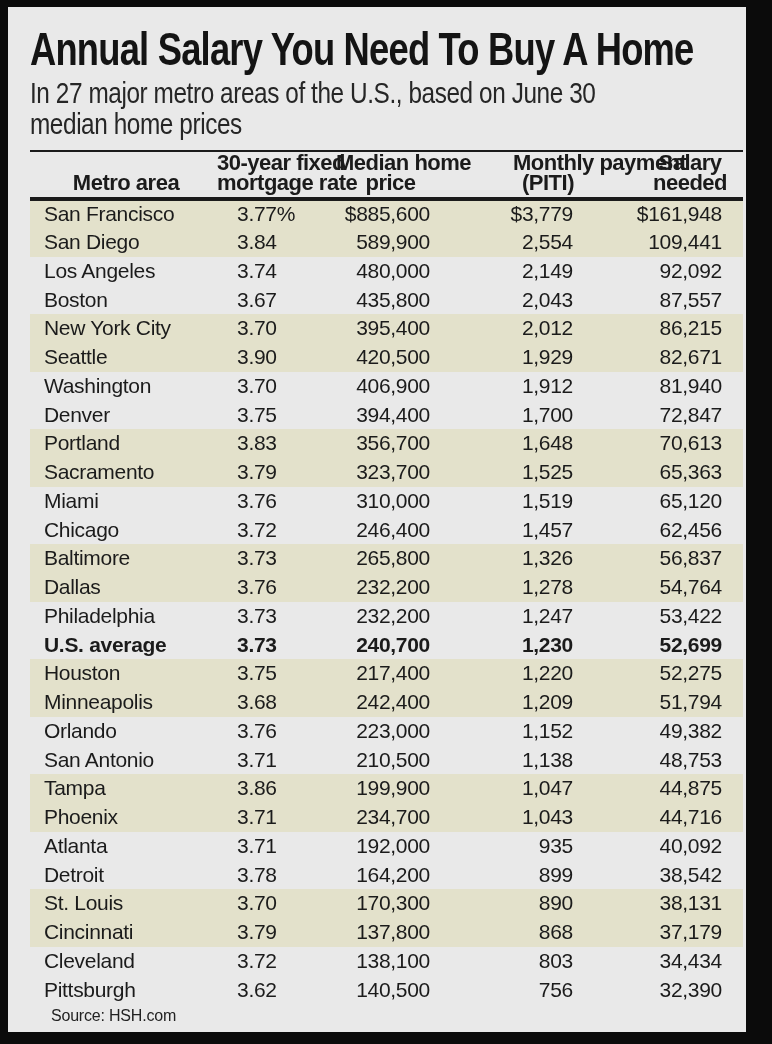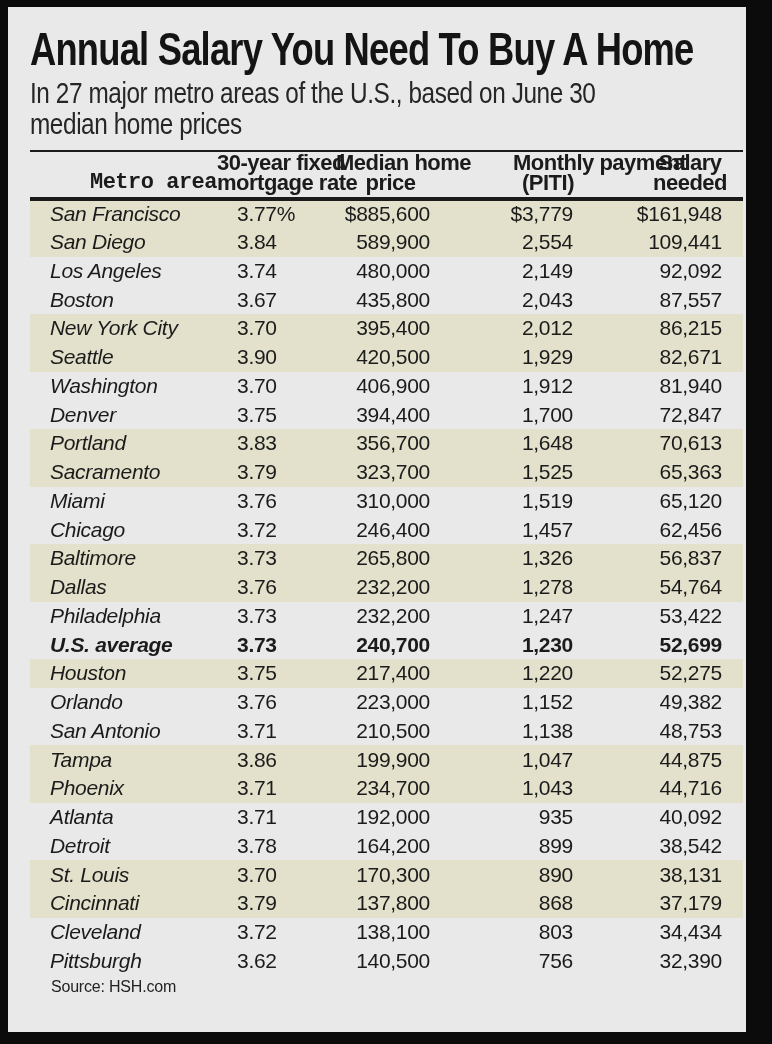--- a/index.html
+++ b/index.html
@@ -66,34 +66,34 @@
     vertical-align: bottom;
     padding-bottom: 4px;
     font-size: 22px;
     font-weight: bold;
     letter-spacing: -0.5px;
     line-height: 20px;
     white-space: nowrap;
     border-bottom: 4px solid var(--ink);
     text-align: center;
   }
-  thead th.metro   { text-align: right; padding-left: 5px; font-family: Liberation Mono, monospace; }
+  thead th.metro   { text-align: center; padding-left: 5px; }
   thead th.price   { padding-left: 16px; }
   thead th.payment { padding-left: 68px; }
   thead th.salary  { padding-left: 54px; }
   thead th div { overflow: visible; }
   tbody td {
     height: 28.75px;
     font-size: 21px;
     white-space: nowrap;
     vertical-align: middle;
   }
   tbody tr.shaded td { background: var(--shaded); }
   tbody tr.bold td { font-weight: bold; }
-  td.metro   { text-align: left;  padding-left: 20px; font-style: italic; }
+  td.metro   { text-align: left;  padding-left: 14px; }
   td.rate    { text-align: left;  padding-left: 20px; }
   td.price   { text-align: right; padding-right: 15px; }
   td.payment { text-align: right; padding-right: 10px; }
   td.salary  { text-align: right; padding-right: 21px; }
   .source {
     margin-top: 3px;
     padding-left: 1px;
     font-size: 16px;
     line-height: 18px;
     letter-spacing: -0.2px;
@@ -259,20 +259,27 @@
             <td class="payment">1,230</td>
             <td class="salary">52,699</td>
           </tr>
           <tr class="shaded">
             <td class="metro">Houston</td>
             <td class="rate">3.75</td>
             <td class="price">217,400</td>
             <td class="payment">1,220</td>
             <td class="salary">52,275</td>
           </tr>
+          <tr class="shaded">
+            <td class="metro">Minneapolis</td>
+            <td class="rate">3.68</td>
+            <td class="price">242,400</td>
+            <td class="payment">1,209</td>
+            <td class="salary">51,794</td>
+          </tr>
           <tr>
             <td class="metro">Orlando</td>
             <td class="rate">3.76</td>
             <td class="price">223,000</td>
             <td class="payment">1,152</td>
             <td class="salary">49,382</td>
           </tr>
           <tr>
             <td class="metro">San Antonio</td>
             <td class="rate">3.71</td>

